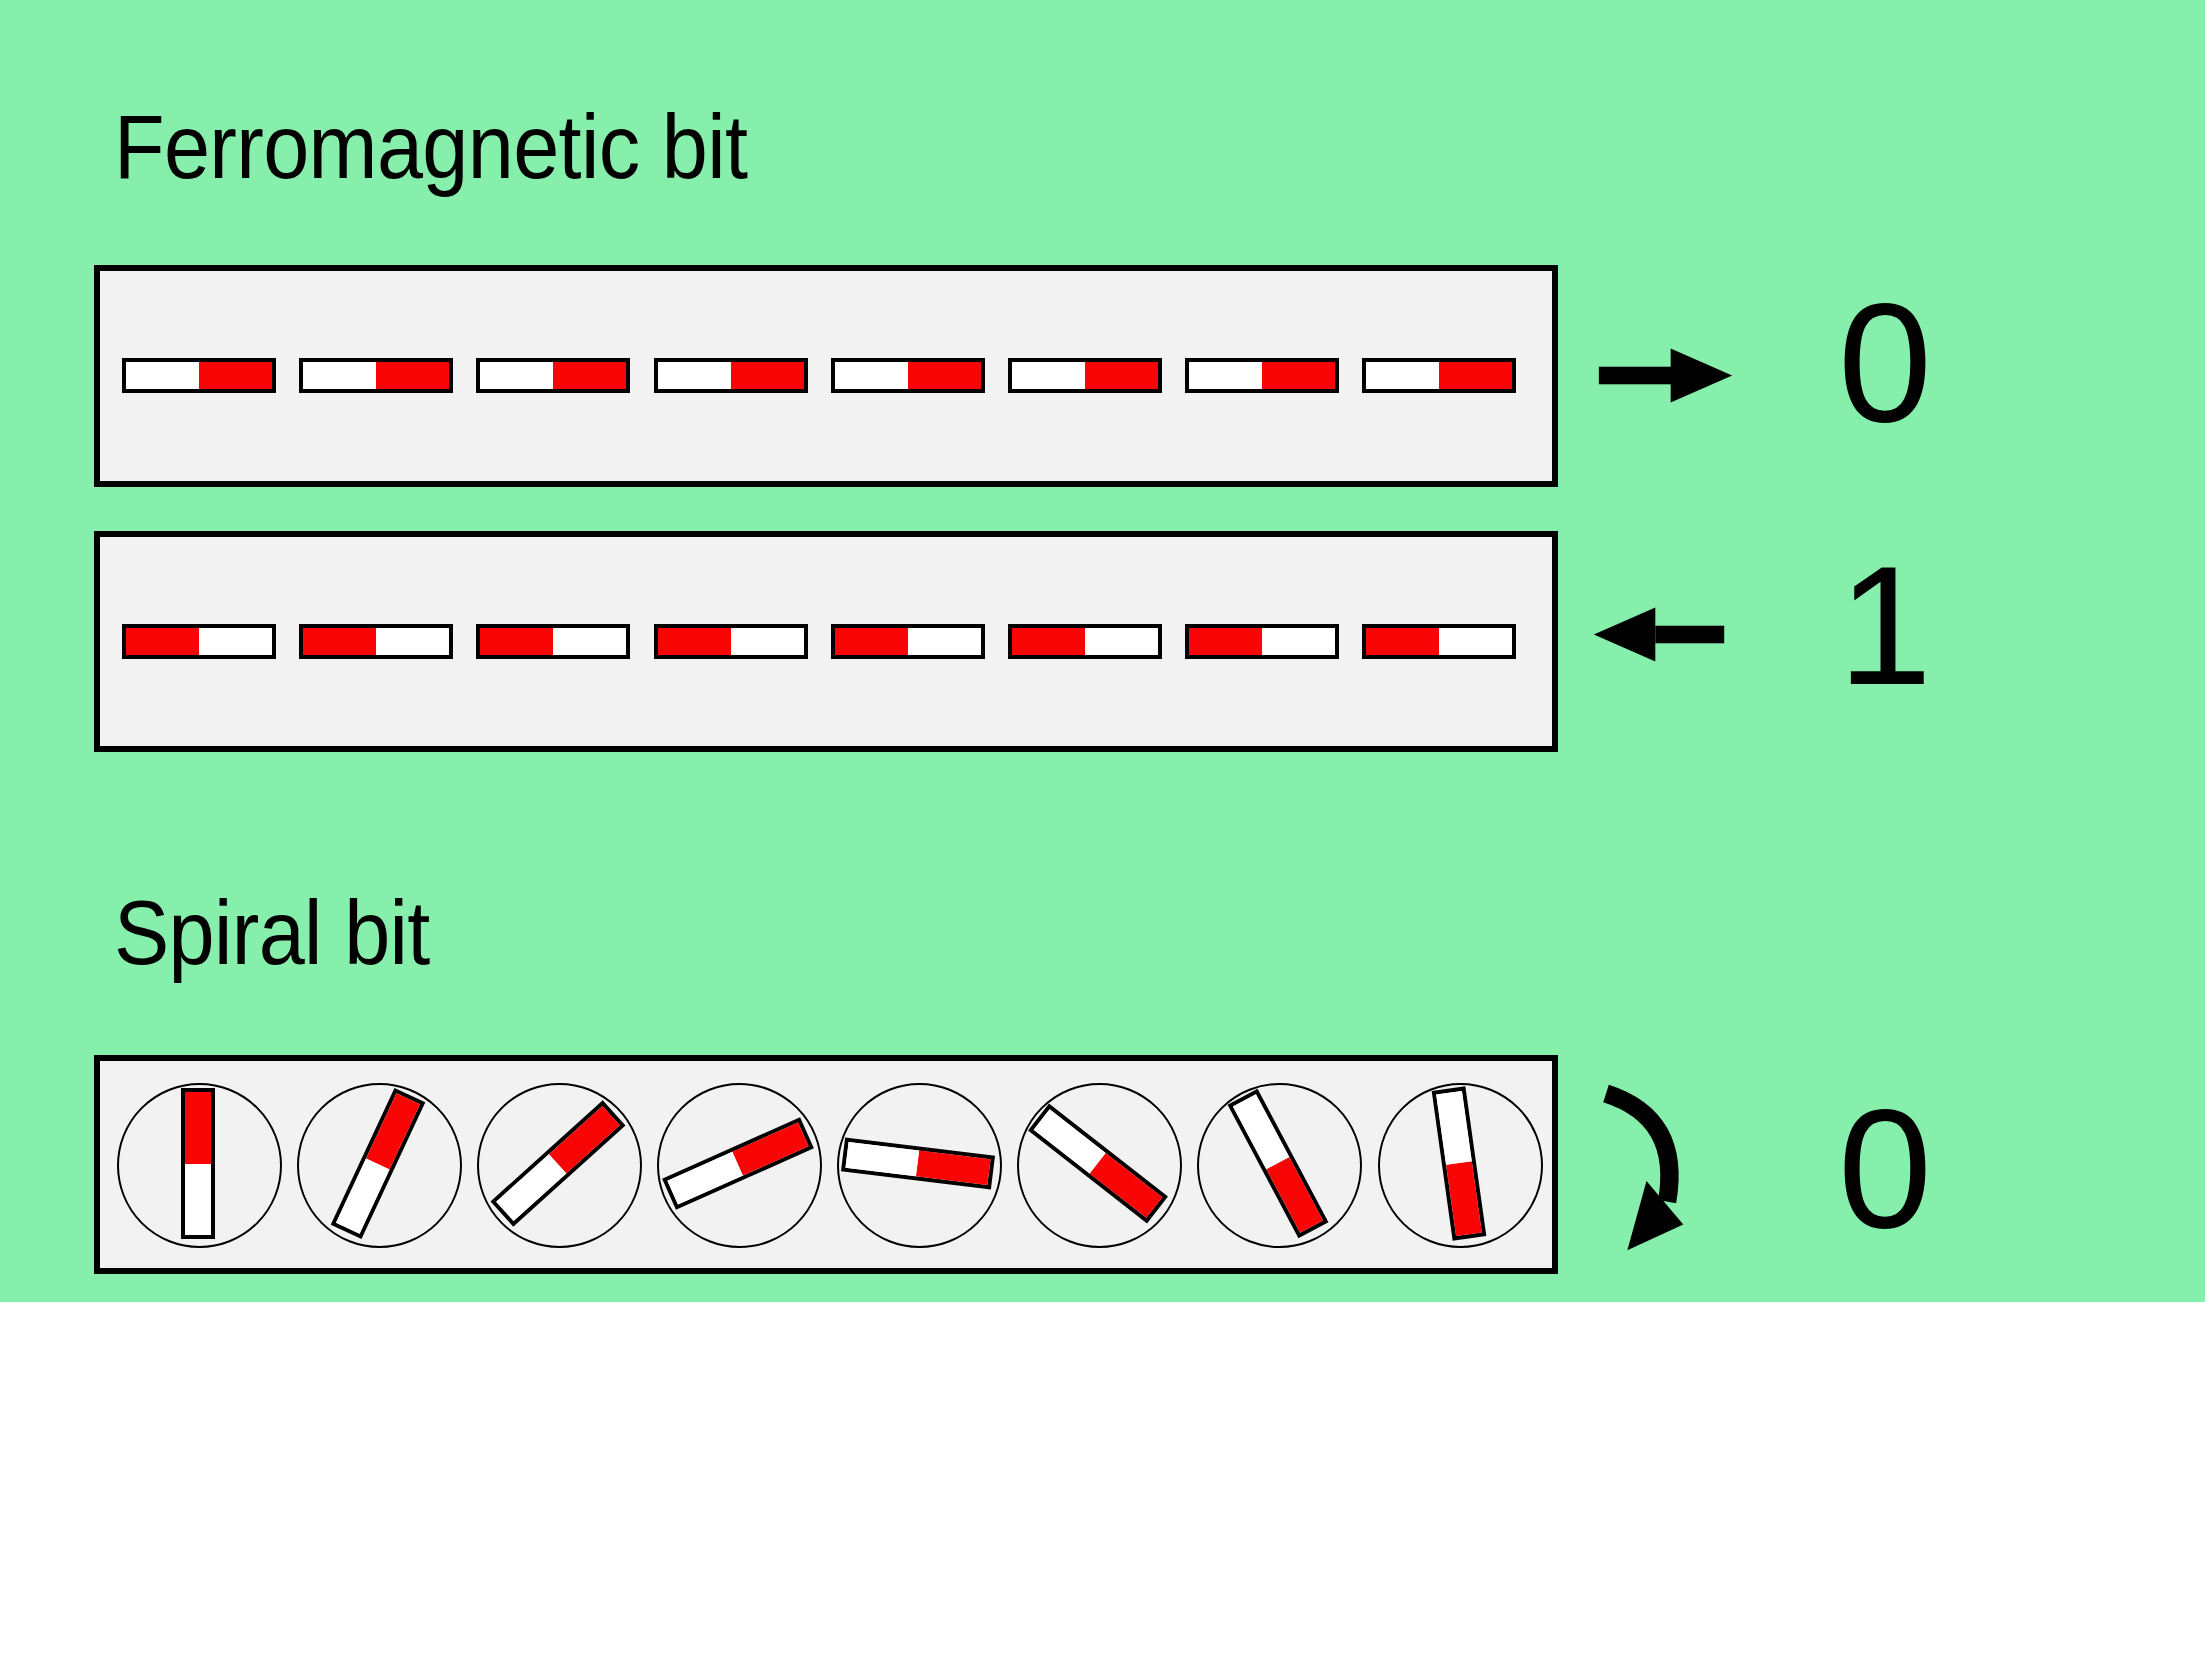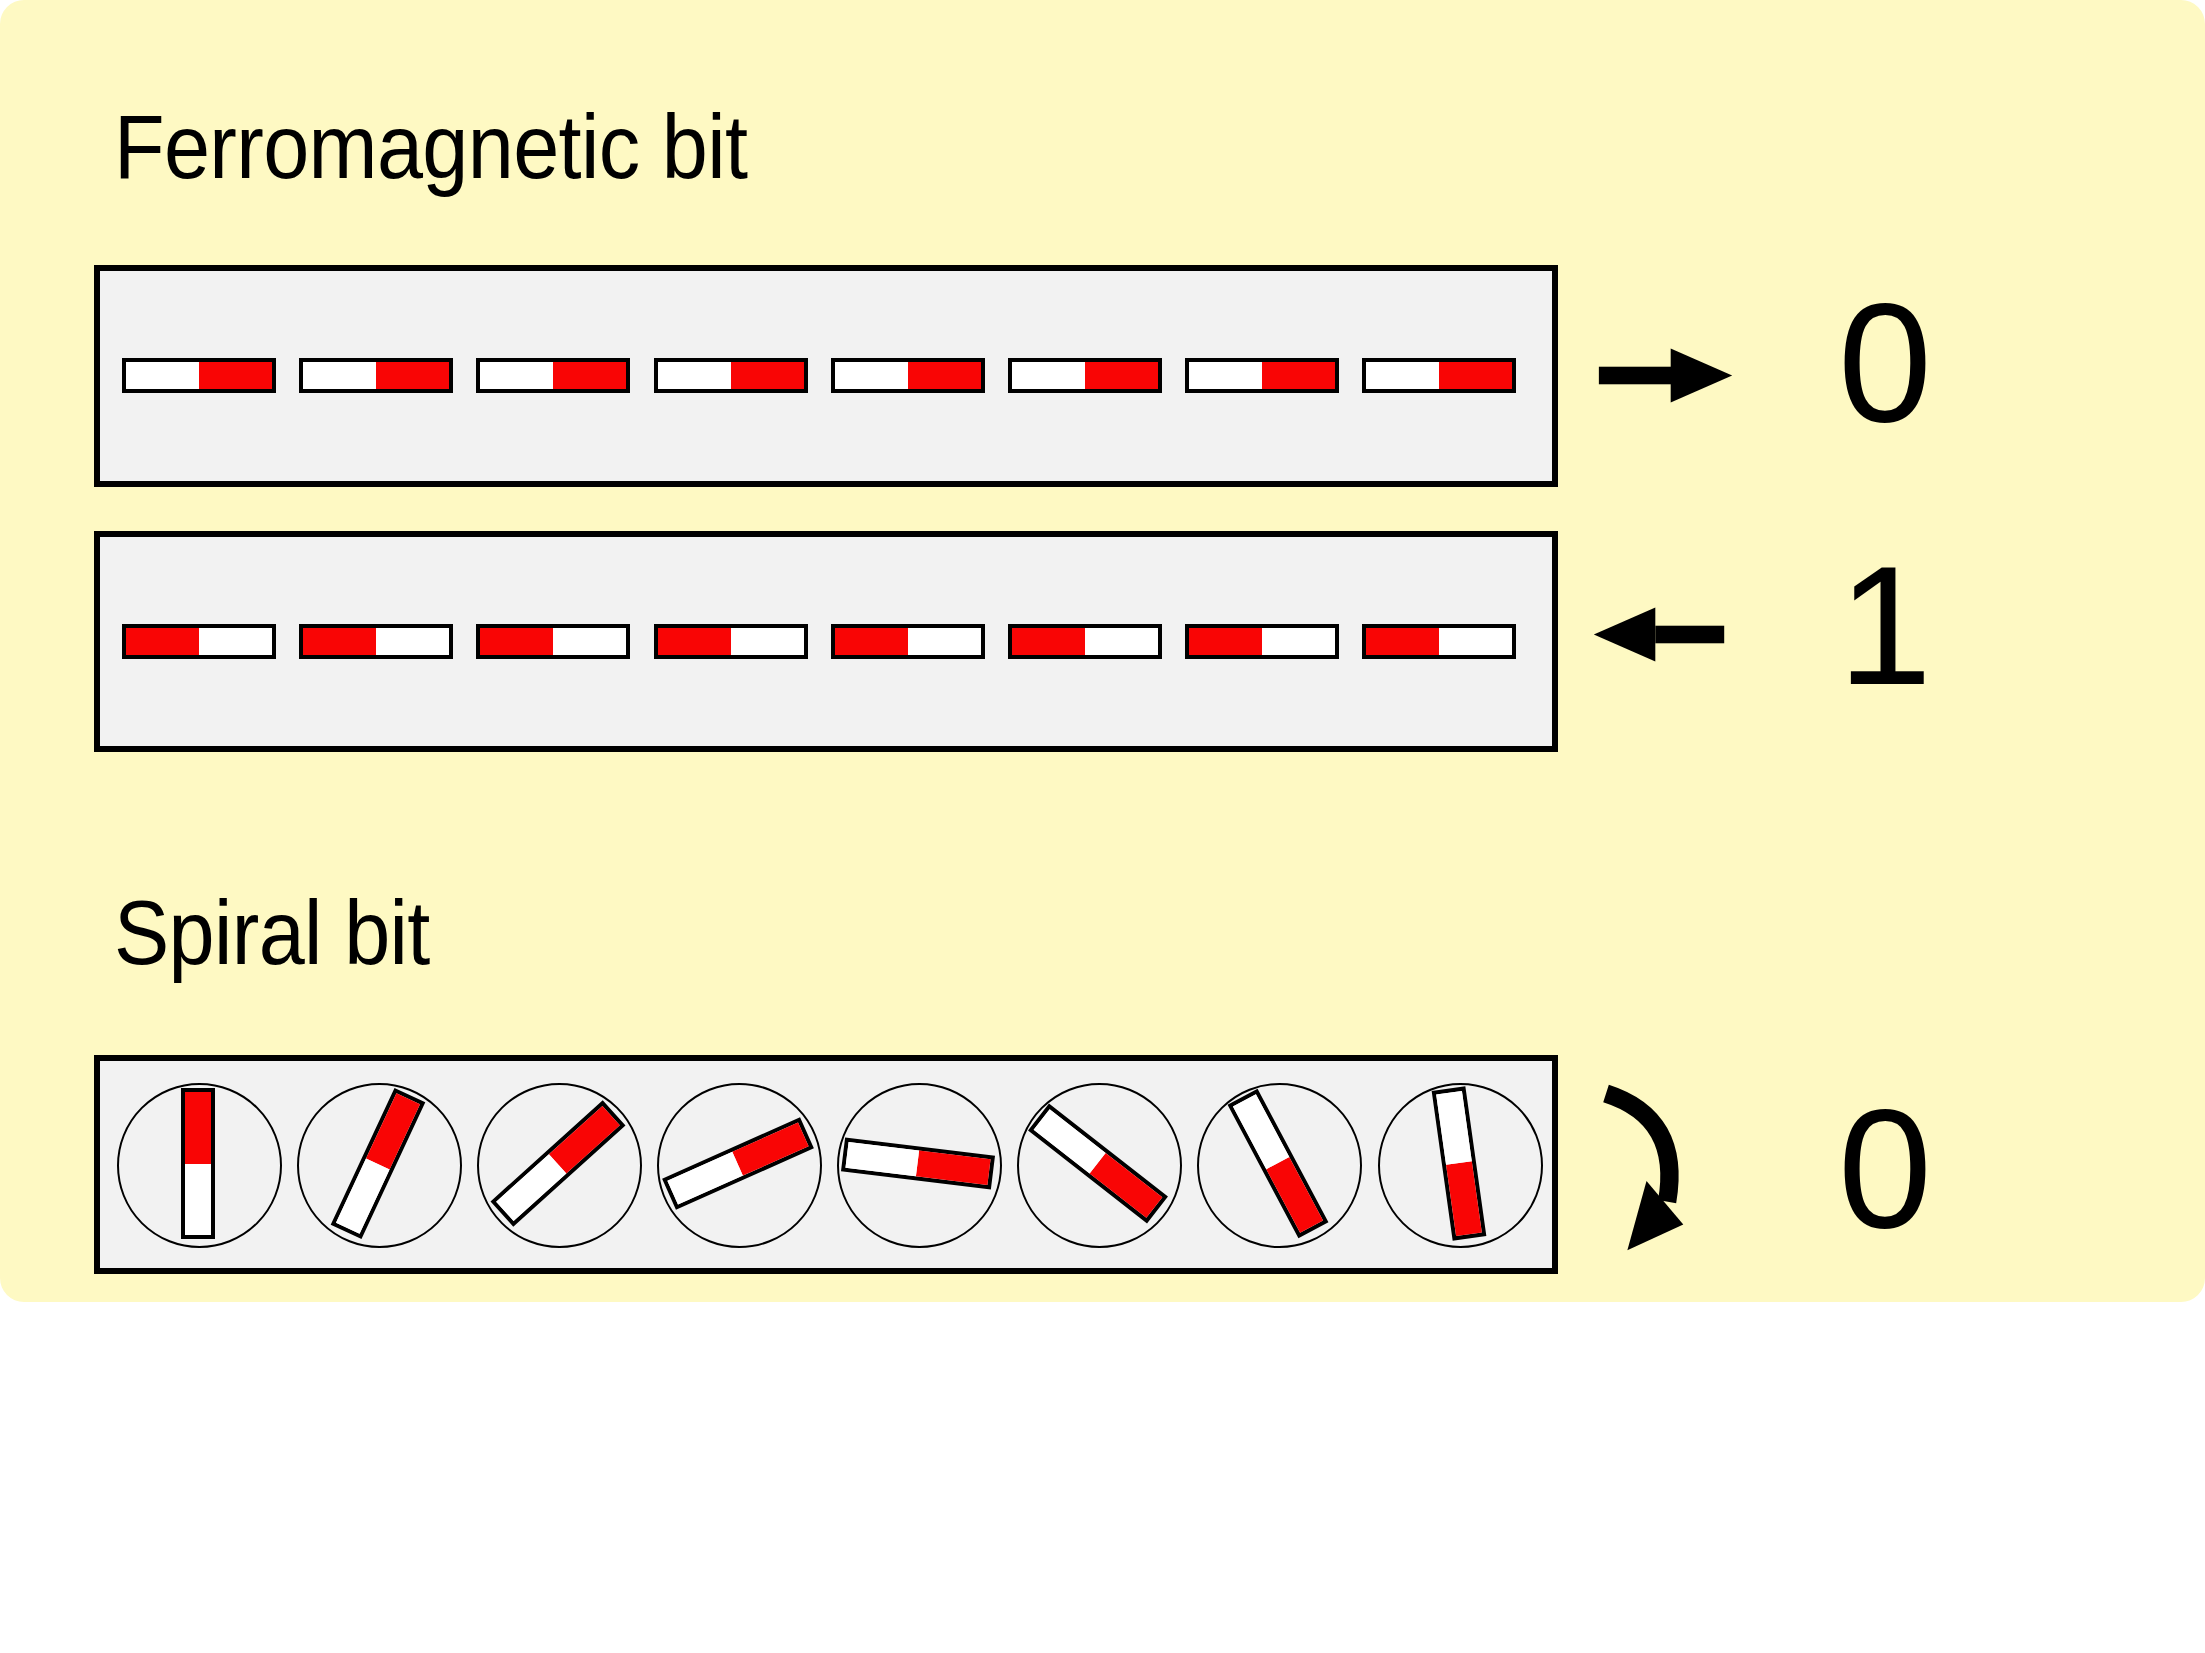--- a/index.html
+++ b/index.html
@@ -1,17 +1,17 @@
 <!DOCTYPE html>
 <html style="font-size:11.8px"><head>
 <meta charset="utf-8">
 <style>
   html,body{margin:0;padding:0;background:#fff;}
-  .canvas{position:relative;width:2205px;height:1302px;background:#fef9c3;overflow:hidden;
-          font-family:"Liberation Sans",sans-serif;color:#000;border-radius:24px;}
+  .canvas{position:relative;width:2205px;height:1302px;background:#86efac;overflow:hidden;
+          font-family:"Liberation Sans",sans-serif;color:#000;}
   .title{position:absolute;font-size:90px;font-weight:400;white-space:nowrap;
          transform:scaleX(0.92);transform-origin:left top;letter-spacing:-0.7px;}
   #title-ferro{left:114px;top:96px;}
   #title-spiral{left:114px;top:882px;}
   .mbox{position:absolute;left:94px;width:1464px;background:#F2F2F2;
         border:6.6px solid #000;box-sizing:border-box;}
   #ferro-box-0{top:265px;height:222px;}
   #ferro-box-1{top:531px;height:221px;}
   #spiral-box-0{top:1055px;height:219px;}
   #spiral-box-1{top:1335px;height:210px;}

